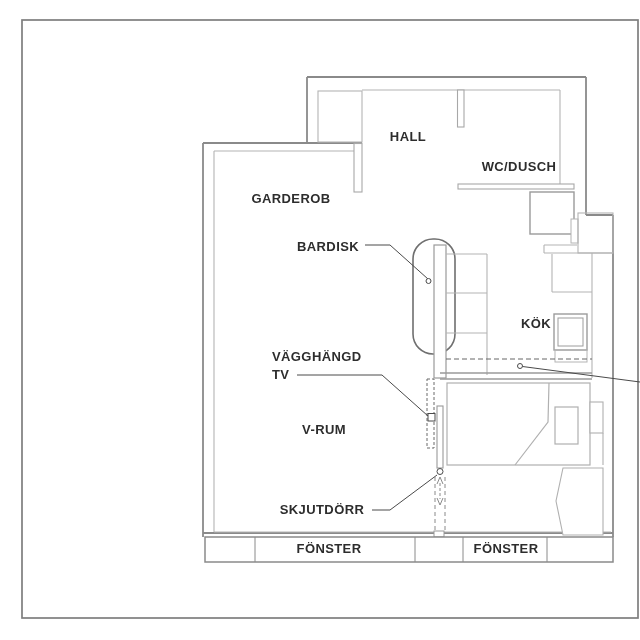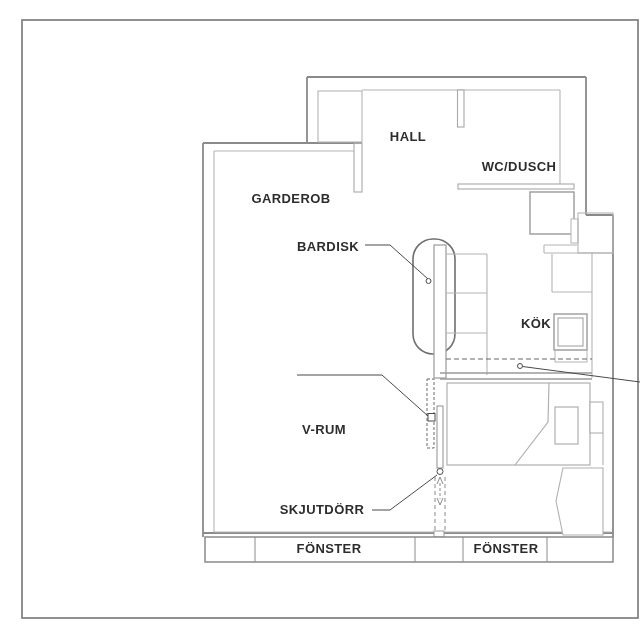--- a/index.html
+++ b/index.html
@@ -134,20 +134,24 @@
       <circle cx="440" cy="471.5" r="3" fill="#ffffff"></circle>
     </g>
   </svg>
 
   <div class="lbl" style="left:408px;top:137px;">HALL</div>
   <div class="lbl" style="left:519px;top:137px;margin-top:30px;">WC/DUSCH</div>
   <div class="lbl" style="left:291px;top:199px;">GARDEROB</div>
   <div class="lbl" style="left:328px;top:247px;">BARDISK</div>
   <div class="lbl" style="left:522px;top:324px;padding-left:28px;">KÖK</div>
 
+  <div class="lbl-block" style="left:272px;top:348px;">
+    <div class="line">VÄGGHÄNGD</div>
+    <div class="line">TV</div>
+  </div>
 
   <div class="lbl" style="left:288px;top:430px;margin-left:36px;">V-RUM</div>
   <div class="lbl" style="left:322px;top:510px;">SKJUTDÖRR</div>
 
 
   <div class="lbl" style="left:329px;top:549px;">FÖNSTER</div>
   <div class="lbl" style="left:506px;top:549px;">FÖNSTER</div>
 
 </div>
 

